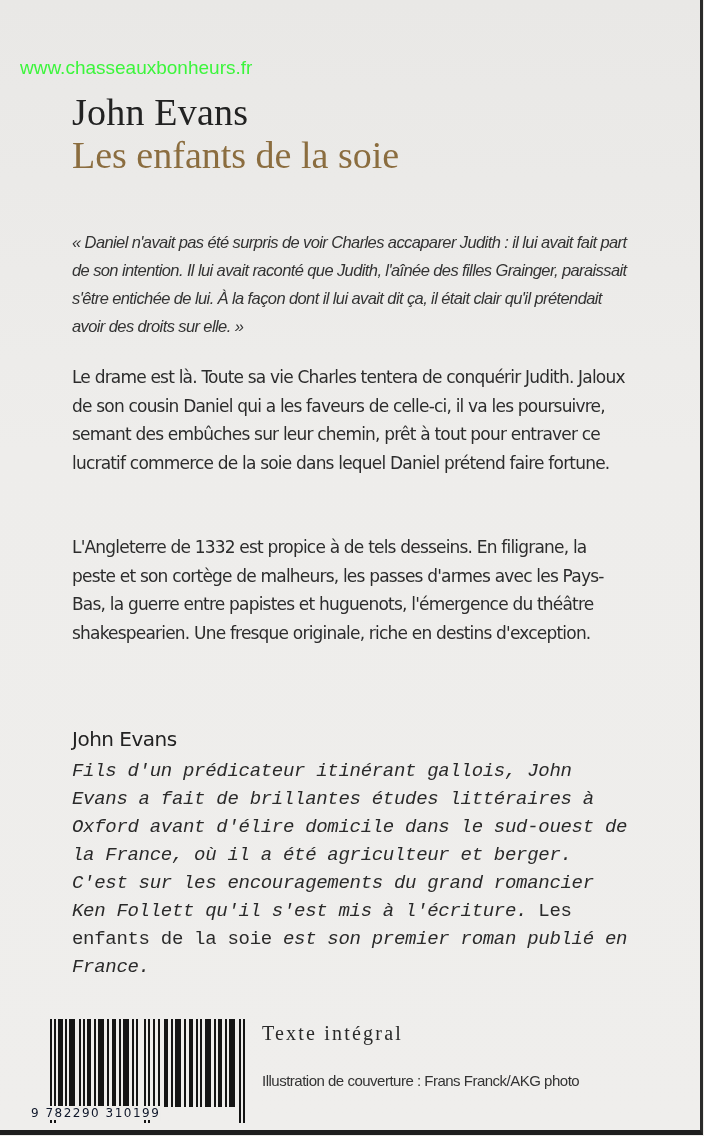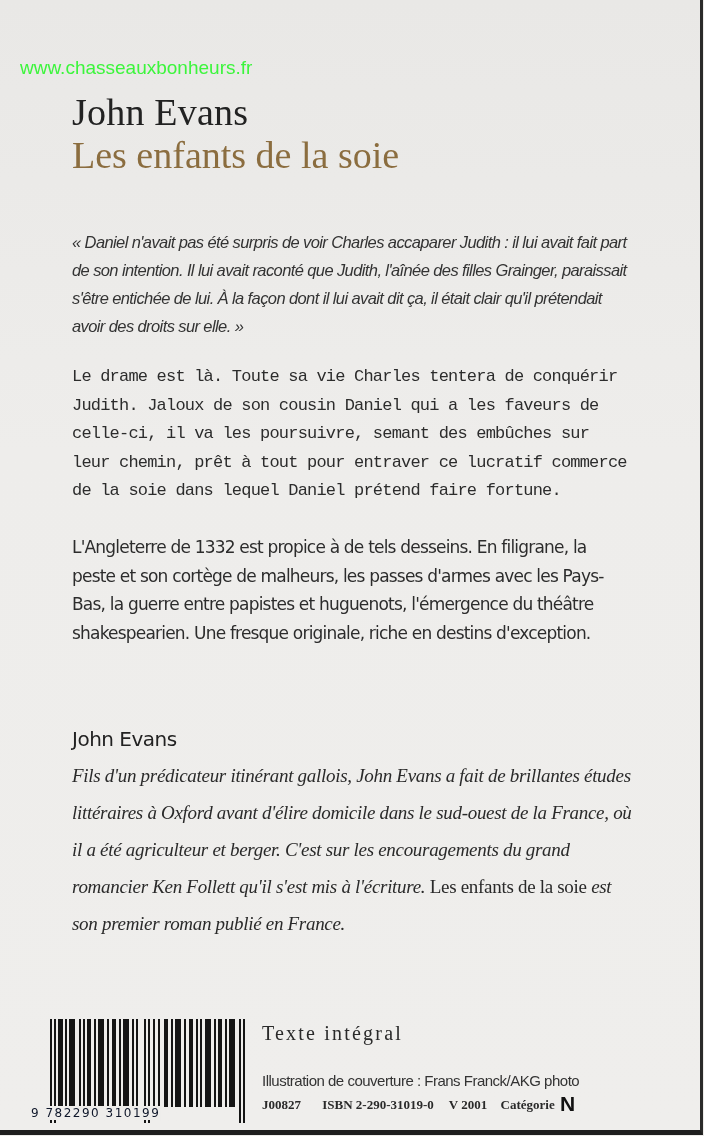--- a/index.html
+++ b/index.html
@@ -32,31 +32,31 @@
       position: absolute; left: 72px; top: 228px; width: 560px;
       font-family: Liberation Sans, sans-serif; font-style: italic;
       font-size: 16.5px; line-height: 28px; color: #333;
       letter-spacing: -0.6px;
     }
     .para {
       position: absolute; left: 72px; width: 560px;
       font-family: "DejaVu Sans", sans-serif; font-size: 17px;
       line-height: 28.5px; color: #2c2c2c; letter-spacing: -0.8px;
     }
-    .p1 { top: 363px; font-family: Liberation Mono, monospace; }
+    .p1 { top: 363px; }
     .p2 { top: 533px; }
     .bio-name {
       position: absolute; left: 72px; top: 727px;
       font-family: "DejaVu Sans", sans-serif; font-size: 20px;
       color: #222; letter-spacing: -0.5px;
     }
     .bio {
       position: absolute; left: 72px; top: 757px; width: 560px;
-      font-family: Liberation Serif, serif; font-style: italic;
-      font-size: 19px; line-height: 37px; color: #2a2a2a;
+      font-family: Liberation Mono, monospace; font-style: italic;
+      font-size: 19px; line-height: 28px; color: #2a2a2a;
       letter-spacing: -0.3px;
     }
     .bio .roman { font-style: normal; }
     .barcode {
       position: absolute; left: 50px; top: 1019px; width: 196px; height: 104px;
     }
     .barcode-digits {
       position: absolute; left: 30px; top: 1106px;
       font-family: "DejaVu Sans", sans-serif; font-size: 12px; color: #0f172a;
       letter-spacing: 1.5px; background: transparent;
@@ -140,20 +140,13 @@
       <rect x="175" y="0" width="2" height="88"></rect>
       <rect x="179" y="0" width="6" height="88"></rect>
       <rect x="189" y="0" width="2" height="104"></rect>
       <rect x="193" y="0" width="2" height="104"></rect>
     </g>
   </svg>
   <div class="barcode-digits"><span>9 782290 310199</span></div>
 
   <div class="texte">Texte intégral</div>
   <div class="illus">Illustration de couverture : Frans Franck/AKG photo</div>
-  <div class="codes">
-    <span>J00827</span>
-    <span class="isbn">ISBN 2-290-31019-0</span>
-    <span class="vdate">V 2001</span>
-    <span class="cat">Catégorie</span>
-    <span class="cat-letter">N</span>
-  </div>
 </div>
 
 </body></html>

